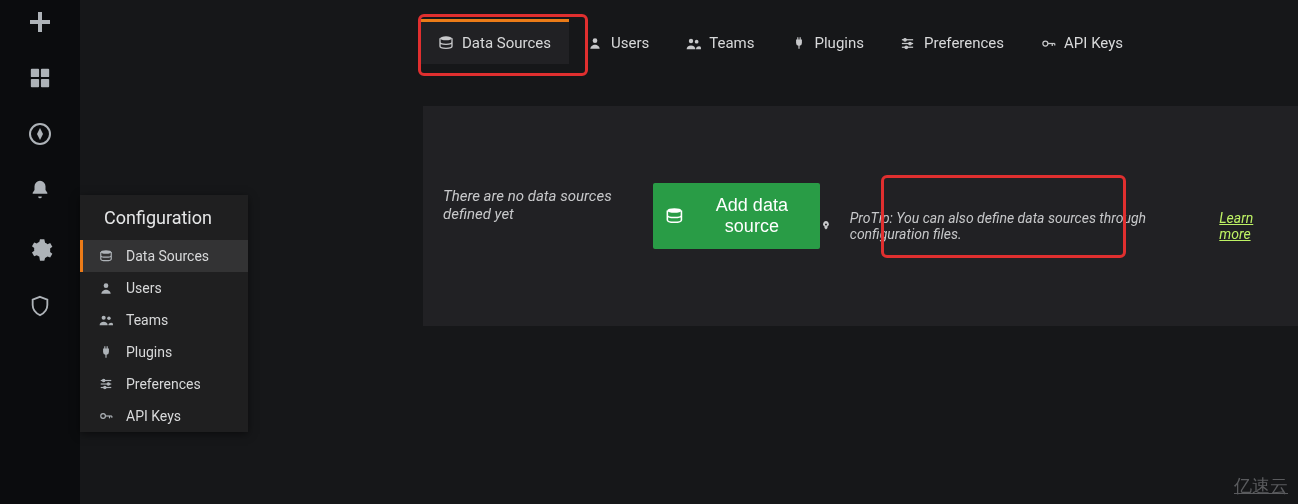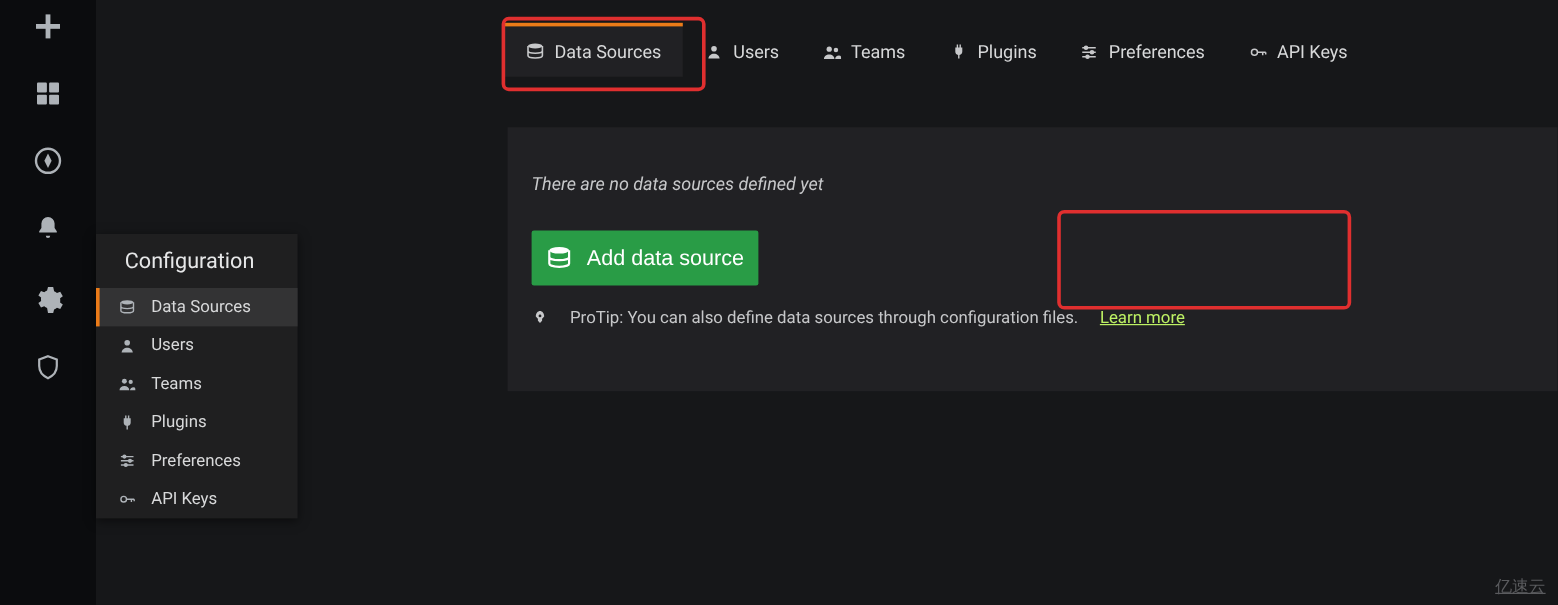--- a/index.html
+++ b/index.html
@@ -94,22 +94,22 @@
     .tab .icon { width: 16px; height: 16px; display:flex; align-items:center; justify-content:center; color:#c7c8ca; }
     .content-panel {
       position: absolute;
       left: 423px;
       top: 106px;
       right: 0;
       height: 220px;
       background: #212124;
       padding: 30px 20px;
       display: flex;
-      flex-direction: column;
-      align-items: flex-start;
+      flex-direction: row;
+      align-items: center;
     }
     .empty-text {
       font-style: italic;
       color: #c7c8ca;
       font-size: 15px;
       margin-bottom: 30px;
       margin-top: 8px;
     }
     .add-btn {
       background: #299c46;
@@ -123,31 +123,32 @@
       cursor: pointer;
       border-radius: 2px;
     }
     .protip {
       color: #c7c8ca;
       font-size: 14px;
       margin-top: 19px;
       display: flex;
       align-items: center;
       gap: 18px;
+      font-style: italic;
     }
     .protip a { color: #bef264; text-decoration: underline; cursor: pointer; }
     .hl-tab { position:absolute; left:418px; top:14px; width:170px; height:62px; pointer-events:none; }
     .hl-sidebar { position:absolute; left:15px; top:196px; width:51px; height:51px; pointer-events:none; }
     .hl-flyout-item { position:absolute; left:84px; top:258px; width:162px; height:36px; pointer-events:none; }
     .hl-addbtn { position:absolute; left:881px; top:175px; width:245px; height:83px; pointer-events:none; }
     .watermark {
       position: absolute;
       right: 10px;
       bottom: 6px;
-      font-size: 14px;
+      font-size: 18px;
       color: #5a5b5e;
       font-family: sans-serif;
       text-decoration: underline;
     }
     svg { display: block; }
   </style>
 </head>
 <body>
 
 <div class="sidebar">

